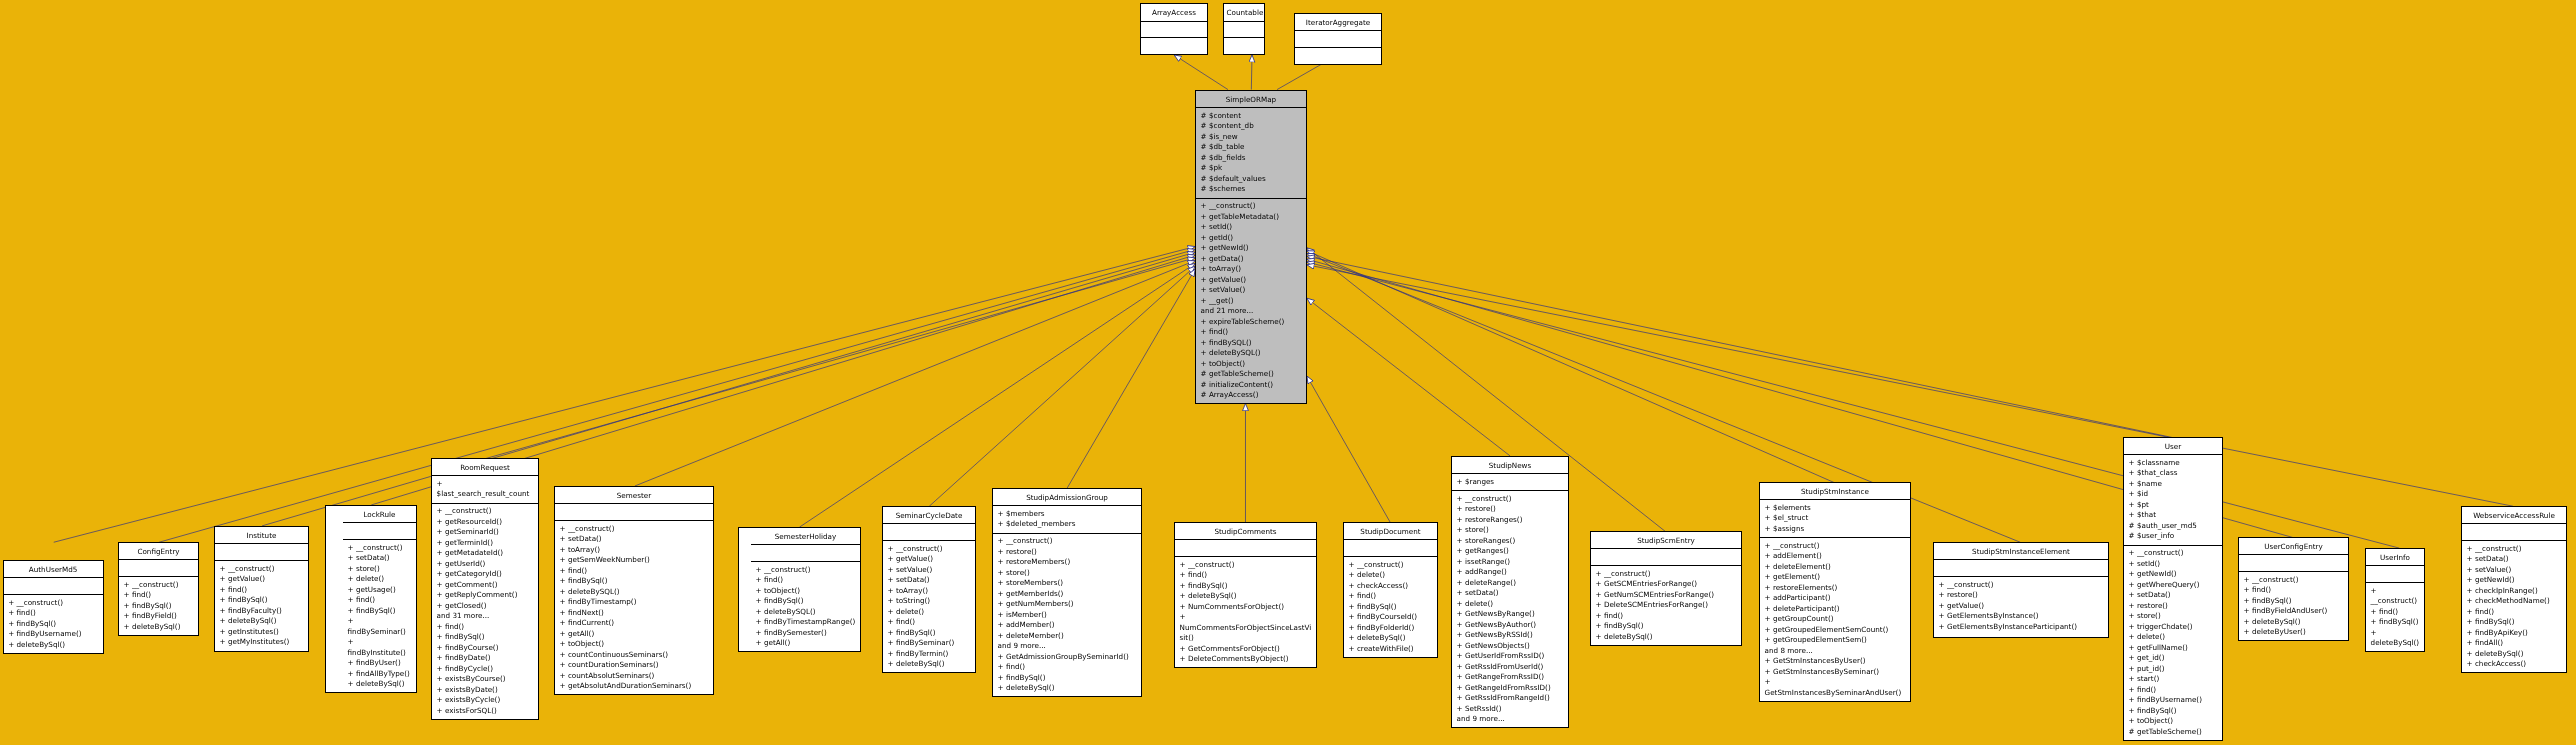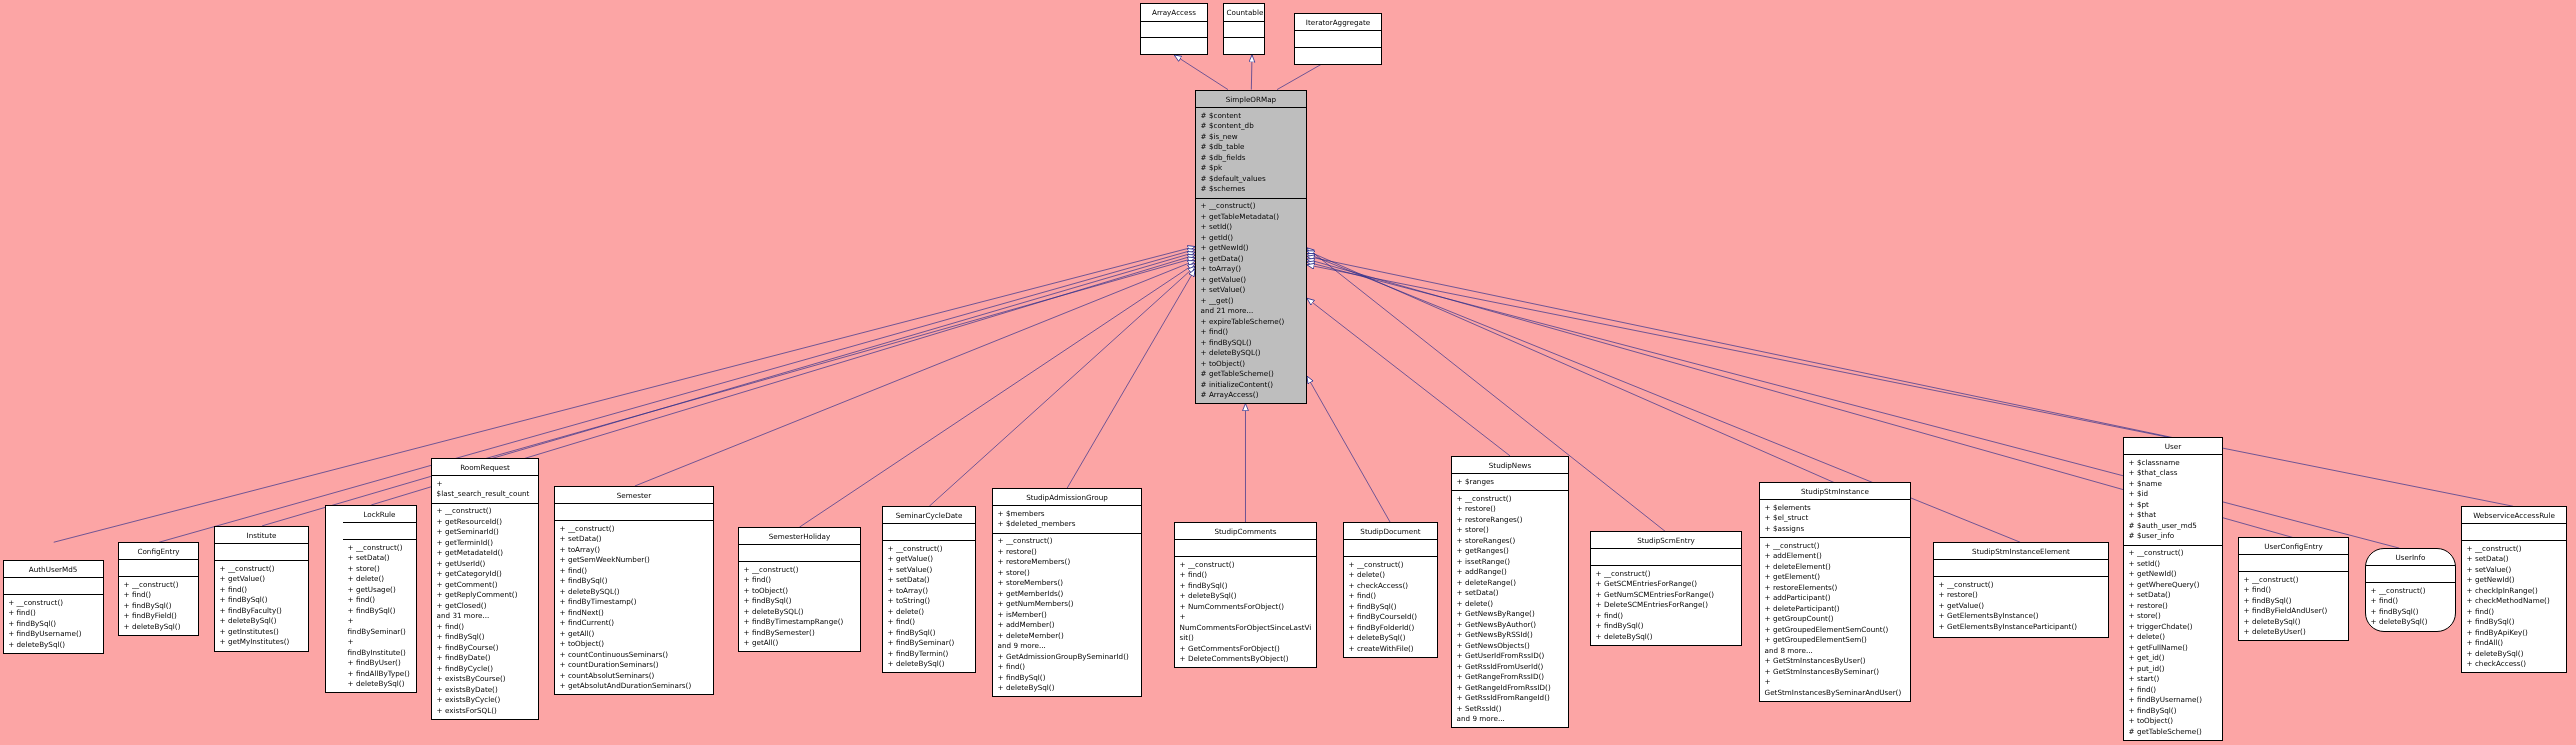--- a/index.html
+++ b/index.html
@@ -1,17 +1,17 @@
 <!DOCTYPE html>
 <html style="font-size:10.5px"><head>
 <meta charset="utf-8">
 <style>
   html,body{margin:0;padding:0;background:#ffffff;}
   body{width:2576px;height:745px;font-family:"DejaVu Sans",sans-serif;}
-  #canvas{position:relative;width:2576px;height:745px;overflow:hidden;background:#fca5a5;}
+  #canvas{position:relative;width:2576px;height:745px;overflow:hidden;background:#eab308;}
   #edges{position:absolute;left:0;top:0;}
   .uml-class{
     position:absolute;
     background:#ffffff;
     border:0.7px solid #000;
     box-sizing:border-box;
     font-size:7.2px;
     color:#000;
   }
   .uml-class.hl{background:#bebebe;border-width:1.3px;}
@@ -212,21 +212,21 @@
         <div class="uml-row">+ findNext()</div>
         <div class="uml-row">+ findCurrent()</div>
         <div class="uml-row">+ getAll()</div>
         <div class="uml-row">+ toObject()</div>
         <div class="uml-row">+ countContinuousSeminars()</div>
         <div class="uml-row">+ countDurationSeminars()</div>
         <div class="uml-row">+ countAbsolutSeminars()</div>
         <div class="uml-row">+ getAbsolutAndDurationSeminars()</div>
       </div>
     </div>
-    <div class="uml-class" style="left: 738px; top: 527px; width: 123px; min-height: 124px;">
+    <div class="uml-class" style="left: 738px; top: 527px; width: 123px; min-height: 124px; padding-left: 12px;">
       <div class="uml-title">SemesterHoliday</div>
       <div class="uml-sec uml-attrs"></div>
       <div class="uml-sec uml-methods">
         <div class="uml-row">+ __construct()</div>
         <div class="uml-row">+ find()</div>
         <div class="uml-row">+ toObject()</div>
         <div class="uml-row">+ findBySql()</div>
         <div class="uml-row">+ deleteBySQL()</div>
         <div class="uml-row">+ findByTimestampRange()</div>
         <div class="uml-row">+ findBySemester()</div>
@@ -420,21 +420,21 @@
       <div class="uml-sec uml-attrs"></div>
       <div class="uml-sec uml-methods">
         <div class="uml-row">+ __construct()</div>
         <div class="uml-row">+ find()</div>
         <div class="uml-row">+ findBySql()</div>
         <div class="uml-row">+ findByFieldAndUser()</div>
         <div class="uml-row">+ deleteBySql()</div>
         <div class="uml-row">+ deleteByUser()</div>
       </div>
     </div>
-    <div class="uml-class" style="left: 2365px; top: 548px; width: 91px; min-height: 84px; border-radius: 19px;">
+    <div class="uml-class" style="left: 2365px; top: 548px; width: 60px; min-height: 84px;">
       <div class="uml-title">UserInfo</div>
       <div class="uml-sec uml-attrs"></div>
       <div class="uml-sec uml-methods">
         <div class="uml-row">+ __construct()</div>
         <div class="uml-row">+ find()</div>
         <div class="uml-row">+ findBySql()</div>
         <div class="uml-row">+ deleteBySql()</div>
       </div>
     </div>
     <div class="uml-class" style="left: 2461px; top: 506px; width: 106px; min-height: 166px;">

